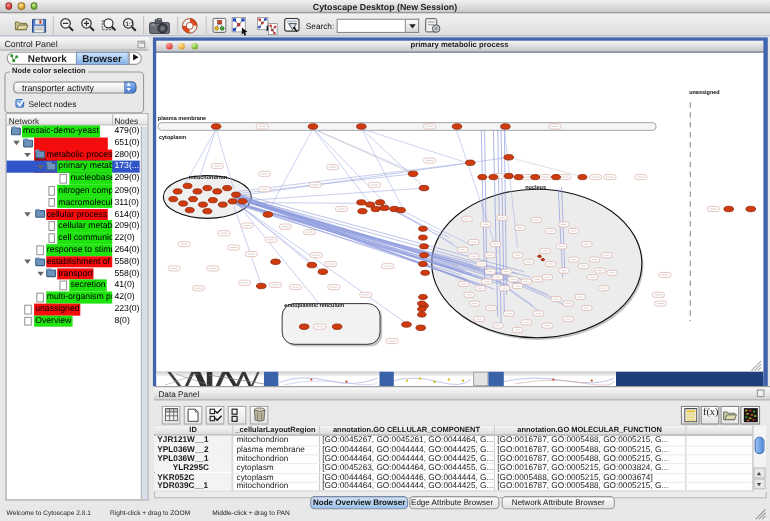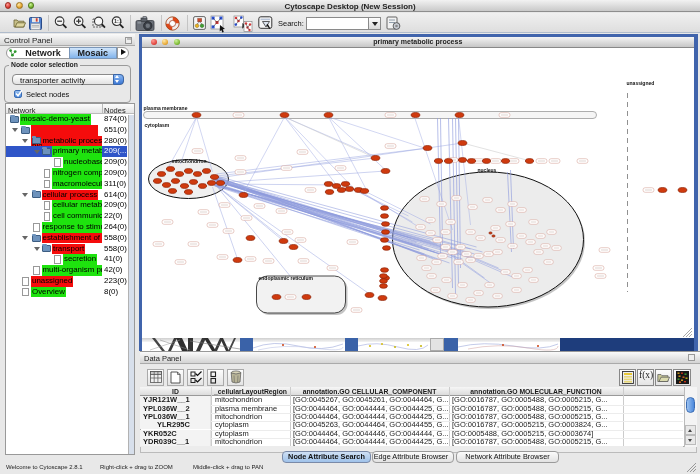--- a/index.html
+++ b/index.html
@@ -145,21 +145,21 @@
 <div class="abs" style="left:5.5px;top:46.5px;width:123.5px;height:12px;background:#fff;border:1px solid #9a9a9a;border-radius:6px"></div>
 <svg class="abs" style="left:9px;top:49px" width="8" height="8" viewBox="0 0 8 8">
     <circle cx="1.6" cy="1.6" r="1.4" fill="#30a030"></circle>
     <circle cx="6.2" cy="2.6" r="1.4" fill="#30a030"></circle>
     <circle cx="3.4" cy="6.2" r="1.4" fill="#30a030"></circle>
     <line x1="1.6" y1="1.6" x2="3.4" y2="6.2" stroke="#2a7a2a" stroke-width="0.7"></line>
     <line x1="6.2" y1="2.6" x2="3.4" y2="6.2" stroke="#2a7a2a" stroke-width="0.7"></line>
   </svg>
 <div class="abs" style="left:18px;top:47.5px;width:50px;text-align:center;font-size:9px;font-weight:bold;color:#222">Network</div>
 <div class="abs" style="left:68.5px;top:46.5px;width:48.5px;height:12px;background:linear-gradient(#cfe4fa,#82b4ec);border:1px solid #7a96b8"></div>
-<div class="abs" style="left:68.5px;top:47.5px;width:48.5px;text-align:center;font-size:9px;font-weight:bold;color:#1a1a1a">Mosaic</div>
+<div class="abs" style="left:68.5px;top:47.5px;width:48.5px;text-align:center;font-size:9px;font-weight:bold;color:#1a1a1a">Browser</div>
 <div class="abs" style="left:117px;top:46.5px;width:12.5px;height:12px;border-left:1px solid #9a9a9a"></div>
 <div class="abs" style="left:120.5px;top:49px;width:0;height:0;border-top:3.5px solid transparent;border-bottom:3.5px solid transparent;border-left:5px solid #111"></div>
 
 <div class="abs" style="left:4px;top:65px;width:126.5px;height:38px;border:1px solid #9a9a9a;border-radius:4px"></div>
 <div class="abs" style="left:9px;top:60.5px;background:#e8e8e8;padding:0 2px;font-size:6.8px;font-weight:bold;color:#222">Node color selection</div>
 
 <div class="abs" style="left:12px;top:73.5px;width:112px;height:11px;background:linear-gradient(#ffffff,#e2e2e2);border:1px solid #8a8a8a;border-radius:4px"></div>
 <div class="abs" style="left:112.5px;top:73.5px;width:11.5px;height:11px;background:linear-gradient(#8ab8f4,#3d78d4);border:1px solid #3a66a8;border-radius:0 4px 4px 0"></div>
 <div class="abs" style="left:115.3px;top:75.3px;width:0;height:0;border-left:2.8px solid transparent;border-right:2.8px solid transparent;border-bottom:3.2px solid #fff"></div>
 <div class="abs" style="left:115.3px;top:80px;width:0;height:0;border-left:2.8px solid transparent;border-right:2.8px solid transparent;border-top:3.2px solid #fff"></div>
@@ -173,37 +173,37 @@
 
 <div class="abs" style="left:5px;top:103px;width:129.5px;height:351.5px;background:#fff;border:1px solid #999"></div>
 <div class="abs" style="left:5.5px;top:103.5px;width:128.5px;height:10.5px;background:linear-gradient(#fcfcfc,#e4e4e4);border-bottom:1px solid #bbb"></div>
 <div class="abs" style="left:8px;top:105.5px;font-size:7.5px;color:#222">Network</div>
 <div class="abs" style="left:104px;top:105.5px;font-size:7.5px;color:#222">Nodes</div>
 <div class="abs" style="left:101.5px;top:103.5px;width:1px;height:10.5px;background:#bbb"></div>
 <div class="abs" style="left:127.5px;top:114.5px;width:6.5px;height:339.5px;background:#d7dfeb;border-left:1px solid #b2b2b2"></div>
 <div style="position:absolute;left:10px;top:115.7px;width:9px;height:7px;background:#6d92bc;border:0.5px solid #3c5d82;border-radius:1px"></div>
 <div style="position:absolute;left:10px;top:114.7px;width:4.5px;height:2px;background:#6d92bc;border-radius:1px 1px 0 0"></div>
 <div style="position:absolute;left:20px;top:114.0px;height:10.5px;max-width:82px;overflow:hidden;background:#1ee30e;color:#000;font-size:7.9px;line-height:10.5px;white-space:nowrap;padding:0 1px">mosaic-demo-yeast</div>
-<div style="position:absolute;left:104px;top:114.0px;height:10.5px;color:#000;font-size:7.9px;line-height:10.5px">874(0)</div>
+<div style="position:absolute;left:104px;top:114.0px;height:10.5px;color:#000;font-size:7.9px;line-height:10.5px">479(0)</div>
 <div style="position:absolute;left:11.5px;top:128.3px;width:0;height:0;border-left:3.5px solid transparent;border-right:3.5px solid transparent;border-top:4.5px solid #666"></div>
 <div style="position:absolute;left:21px;top:126.5px;width:9px;height:7px;background:#6d92bc;border:0.5px solid #3c5d82;border-radius:1px"></div>
 <div style="position:absolute;left:21px;top:125.5px;width:4.5px;height:2px;background:#6d92bc;border-radius:1px 1px 0 0"></div>
 <div style="position:absolute;left:31px;top:124.8px;height:10.5px;max-width:71px;overflow:hidden;background:#f50c0c;color:#000;font-size:7.9px;line-height:10.5px;white-space:nowrap;padding:16px 1px">biological_process</div>
 <div style="position:absolute;left:104px;top:124.8px;height:10.5px;color:#000;font-size:7.9px;line-height:10.5px">651(0)</div>
 <div style="position:absolute;left:22px;top:139.1px;width:0;height:0;border-left:3.5px solid transparent;border-right:3.5px solid transparent;border-top:4.5px solid #666"></div>
 <div style="position:absolute;left:31.5px;top:137.3px;width:9px;height:7px;background:#6d92bc;border:0.5px solid #3c5d82;border-radius:1px"></div>
 <div style="position:absolute;left:31.5px;top:136.3px;width:4.5px;height:2px;background:#6d92bc;border-radius:1px 1px 0 0"></div>
 <div style="position:absolute;left:41.5px;top:135.6px;height:10.5px;max-width:60.5px;overflow:hidden;background:#f50c0c;color:#000;font-size:7.9px;line-height:10.5px;white-space:nowrap;padding:0 1px">metabolic process</div>
 <div style="position:absolute;left:104px;top:135.6px;height:10.5px;color:#000;font-size:7.9px;line-height:10.5px">280(0)</div>
 <div style="position:absolute;left:5.5px;top:146.4px;width:121.5px;height:11px;background:#2f55c8"></div>
 <div style="position:absolute;left:33.5px;top:149.9px;width:0;height:0;border-left:3.5px solid transparent;border-right:3.5px solid transparent;border-top:4.5px solid #666"></div>
 <div style="position:absolute;left:42px;top:148.1px;width:9px;height:7px;background:#6d92bc;border:0.5px solid #3c5d82;border-radius:1px"></div>
 <div style="position:absolute;left:42px;top:147.1px;width:4.5px;height:2px;background:#6d92bc;border-radius:1px 1px 0 0"></div>
 <div style="position:absolute;left:52px;top:146.4px;height:10.5px;max-width:50px;overflow:hidden;background:#1ee30e;color:#000;font-size:7.9px;line-height:10.5px;white-space:nowrap;padding:0 1px">primary metabo</div>
-<div style="position:absolute;left:104px;top:146.4px;height:10.5px;color:#fff;font-size:7.9px;line-height:10.5px">209(...</div>
+<div style="position:absolute;left:104px;top:146.4px;height:10.5px;color:#fff;font-size:7.9px;line-height:10.5px">173(...</div>
 <div style="position:absolute;left:54px;top:158.2px;width:6.5px;height:8.5px;background:#fff;border:0.6px solid #999"></div>
 <div style="position:absolute;left:63px;top:157.2px;height:10.5px;max-width:39px;overflow:hidden;background:#1ee30e;color:#000;font-size:7.9px;line-height:10.5px;white-space:nowrap;padding:0 1px">nucleobase-</div>
 <div style="position:absolute;left:104px;top:157.2px;height:10.5px;color:#000;font-size:7.9px;line-height:10.5px">209(0)</div>
 <div style="position:absolute;left:43.5px;top:169.0px;width:6.5px;height:8.5px;background:#fff;border:0.6px solid #999"></div>
 <div style="position:absolute;left:52px;top:168.0px;height:10.5px;max-width:50px;overflow:hidden;background:#1ee30e;color:#000;font-size:7.9px;line-height:10.5px;white-space:nowrap;padding:0 1px">nitrogen compo</div>
 <div style="position:absolute;left:104px;top:168.0px;height:10.5px;color:#000;font-size:7.9px;line-height:10.5px">209(0)</div>
 <div style="position:absolute;left:43.5px;top:179.8px;width:6.5px;height:8.5px;background:#fff;border:0.6px solid #999"></div>
 <div style="position:absolute;left:52px;top:178.8px;height:10.5px;max-width:50px;overflow:hidden;background:#1ee30e;color:#000;font-size:7.9px;line-height:10.5px;white-space:nowrap;padding:0 1px">macromolecule</div>
 <div style="position:absolute;left:104px;top:178.8px;height:10.5px;color:#000;font-size:7.9px;line-height:10.5px">311(0)</div>
 <div style="position:absolute;left:22px;top:193.1px;width:0;height:0;border-left:3.5px solid transparent;border-right:3.5px solid transparent;border-top:4.5px solid #666"></div>
@@ -765,21 +765,21 @@
 <div class="abs" style="left:683.5px;top:387px;width:13.5px;height:59.5px;background:#f4f4f4;border-left:1px solid #bbb"></div>
 <div class="abs" style="left:685.5px;top:396.5px;width:9.5px;height:16px;background:linear-gradient(90deg,#9cc2f0,#4a88dc);border:1px solid #3a6cb4;border-radius:5px"></div>
 <div class="abs" style="left:685px;top:425px;width:10.5px;height:10px;background:#e8e8e8;border:1px solid #bbb"></div>
 <div class="abs" style="left:687.7px;top:428.5px;width:0;height:0;border-left:2.6px solid transparent;border-right:2.6px solid transparent;border-bottom:3.2px solid #444"></div>
 <div class="abs" style="left:685px;top:435px;width:10.5px;height:10px;background:#e8e8e8;border:1px solid #bbb"></div>
 <div class="abs" style="left:687.7px;top:438.5px;width:0;height:0;border-left:2.6px solid transparent;border-right:2.6px solid transparent;border-top:3.2px solid #444"></div>
 
 <div class="abs" style="left:140px;top:446.5px;width:557px;height:6px;background:#ececec;border:1px solid #bbb;border-top:none"></div>
 
 <div class="abs" style="left:282px;top:450.5px;width:89px;height:12.5px;background:linear-gradient(#cfe0f4,#9fc2ea);border:1px solid #7a8aa8;border-radius:4px"></div>
-<div class="abs" style="left:282px;top:452px;width:89px;text-align:center;font-size:7.3px;font-weight:bold;color:#111;white-space:nowrap">Node Attribute Search</div>
+<div class="abs" style="left:282px;top:452px;width:89px;text-align:center;font-size:7.3px;font-weight:bold;color:#111;white-space:nowrap">Node Overview Browser</div>
 <div class="abs" style="left:372px;top:450.5px;width:82px;height:12.5px;background:linear-gradient(#fbfbfb,#e2e2e2);border:1px solid #9a9a9a;border-radius:4px"></div>
 <div class="abs" style="left:372px;top:452px;width:78px;text-align:center;font-size:7.3px;color:#111;white-space:nowrap">Edge Attribute Browser</div>
 <div class="abs" style="left:456px;top:450.5px;width:103px;height:12.5px;background:linear-gradient(#fbfbfb,#e2e2e2);border:1px solid #9a9a9a;border-radius:4px"></div>
 <div class="abs" style="left:456px;top:452px;width:103px;text-align:center;font-size:7.3px;color:#111;white-space:nowrap">Network Attribute Browser</div>
 
 <div class="abs" style="left:6px;top:463.5px;font-size:6px;color:#222">Welcome to Cytoscape 2.8.1</div>
 <div class="abs" style="left:100px;top:463.5px;font-size:6px;color:#222">Right-click + drag to ZOOM</div>
 <div class="abs" style="left:193px;top:463.5px;font-size:6px;color:#222">Middle-click + drag to PAN</div>
 <svg class="abs" style="left:686px;top:463px" width="11" height="10" viewBox="0 0 11 10">
     <line x1="1" y1="9" x2="10" y2="0" stroke="#999" stroke-width="1"></line>

